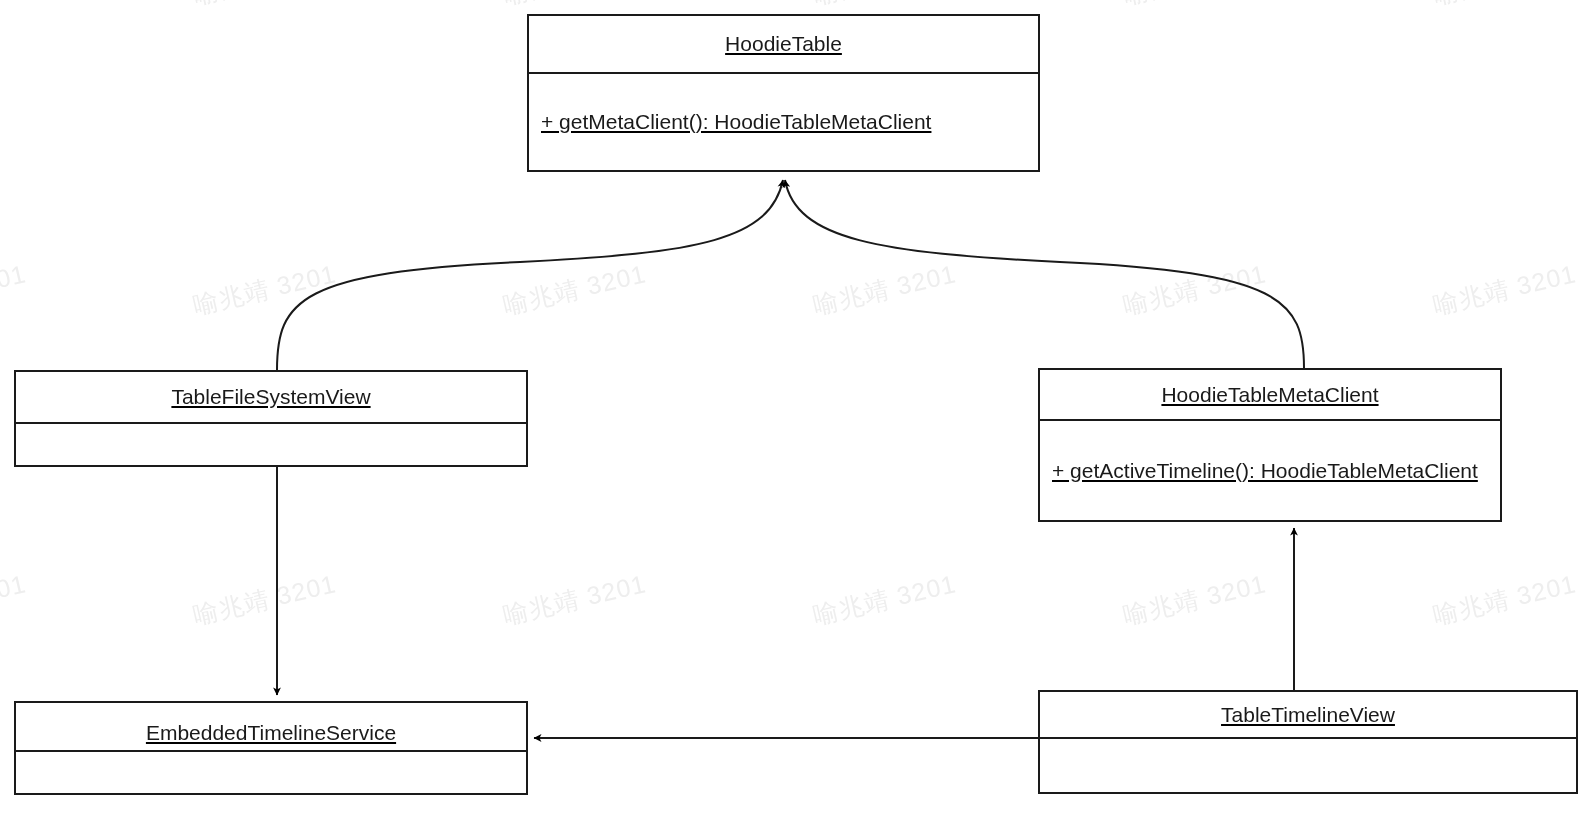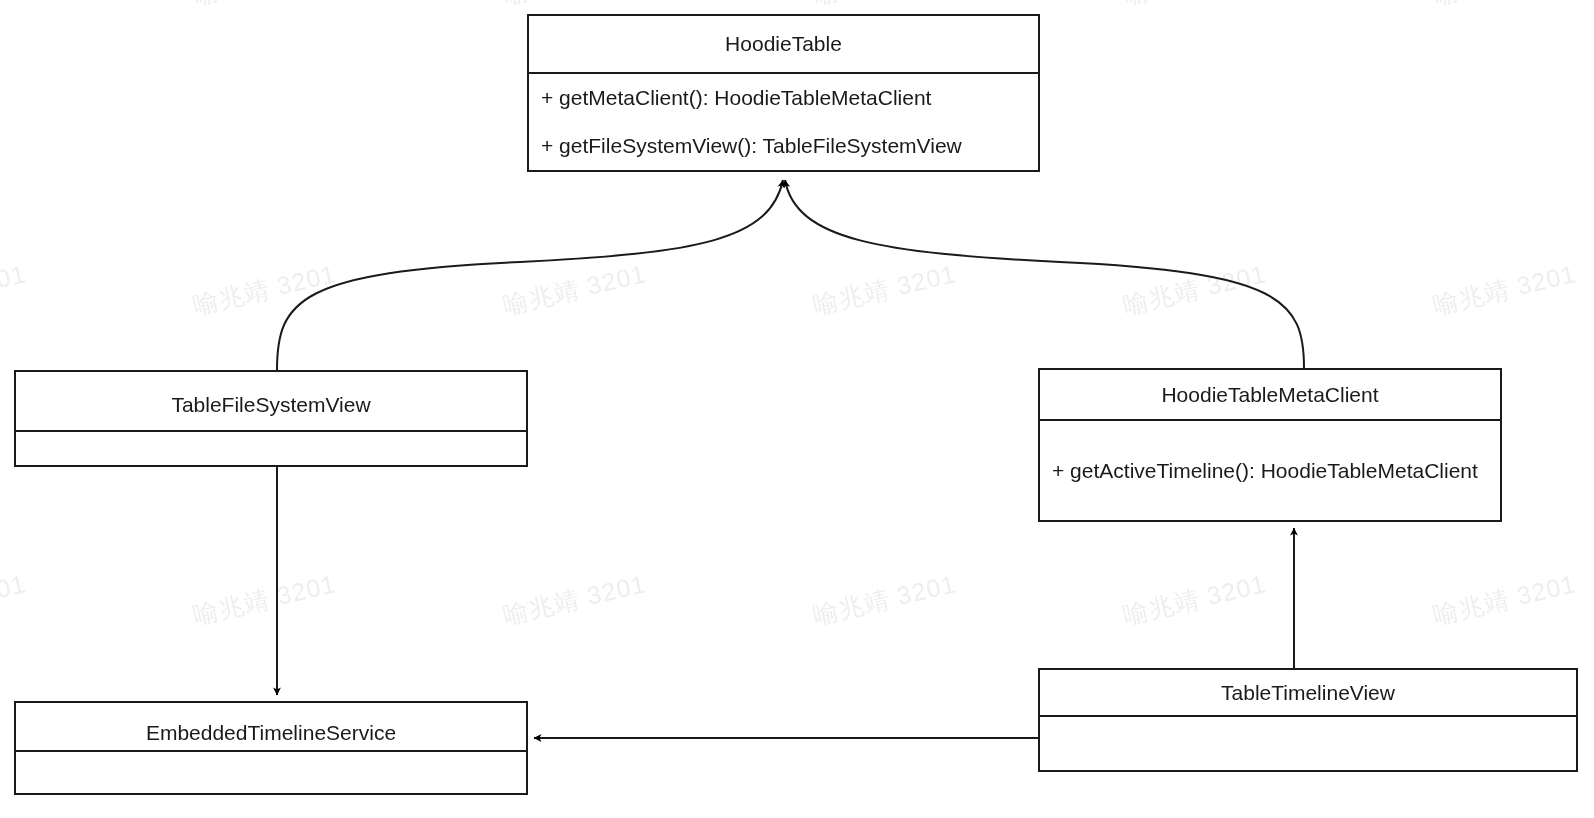--- a/index.html
+++ b/index.html
@@ -52,20 +52,21 @@
 
   
   .uml-class {
     position: absolute;
     box-sizing: border-box;
     background: #ffffff;
     border: 2px solid #1a1a1a;
     z-index: 3;
     display: flex;
     flex-direction: column;
+    text-decoration: underline;
   }
   .uml-class-name {
     box-sizing: border-box;
     width: 100%;
     display: flex;
     align-items: center;
     justify-content: center;
     font-size: 21px;
     color: #1a1a1a;
     border-bottom: 2px solid #1a1a1a;
@@ -131,39 +132,38 @@
         <path d="M 277 467 L 277 695" fill="none" stroke="#1a1a1a" stroke-width="2" marker-end="url(#arrow-filled)"></path>
         <path d="M 1294 690 L 1294 528" fill="none" stroke="#1a1a1a" stroke-width="2" marker-end="url(#arrow-filled)"></path>
         <path d="M 1038 738 L 534 738" fill="none" stroke="#1a1a1a" stroke-width="2" marker-end="url(#arrow-filled)"></path>
       </g>
   </svg>
 
   <div class="uml-class" style="left: 527px; top: 14px; width: 513px; height: 158px;">
     <div class="uml-class-name" style="height: 58px;">HoodieTable</div>
     <div class="uml-class-body">
       <div class="uml-member">+ getMetaClient(): HoodieTableMetaClient</div>
-      <div class="uml-member">+ getFileSystemView(): TableFileSystemView</div>
     </div>
   </div>
 
   <div class="uml-class" style="left: 14px; top: 370px; width: 514px; height: 97px;">
-    <div class="uml-class-name" style="height: 52px; margin-top: 8px;">TableFileSystemView</div>
+    <div class="uml-class-name" style="height: 52px;">TableFileSystemView</div>
     <div class="uml-class-body empty"></div>
   </div>
 
   <div class="uml-class" style="left: 1038px; top: 368px; width: 464px; height: 154px;">
     <div class="uml-class-name" style="height: 51px;">HoodieTableMetaClient</div>
     <div class="uml-class-body">
       <div class="uml-member">+ getActiveTimeline(): HoodieTableMetaClient</div>
     </div>
   </div>
 
   <div class="uml-class" style="left: 14px; top: 701px; width: 514px; height: 94px;">
     <div class="uml-class-name" style="height: 37px; margin-top: 12px;">EmbeddedTimelineService</div>
     <div class="uml-class-body empty"></div>
   </div>
 
-  <div class="uml-class" style="left: 1038px; top: 668px; width: 540px; height: 104px;">
+  <div class="uml-class" style="left: 1038px; top: 690px; width: 540px; height: 104px;">
     <div class="uml-class-name" style="height: 47px;">TableTimelineView</div>
     <div class="uml-class-body empty"></div>
   </div>
 
 </div>
 
 </body></html>

